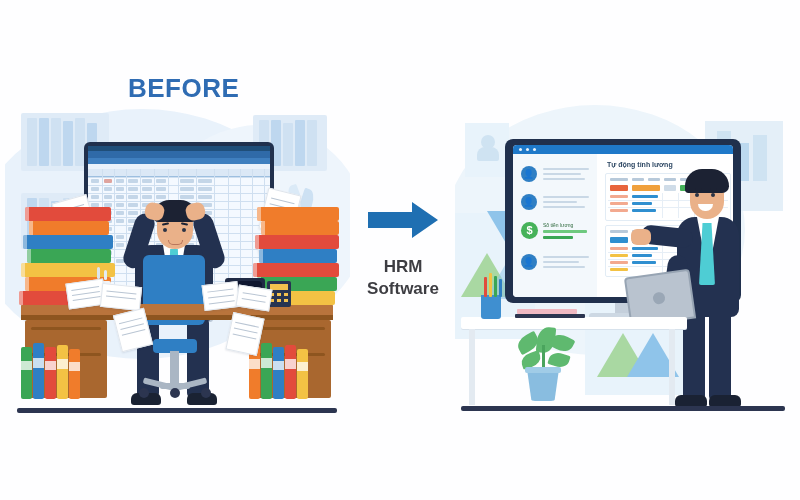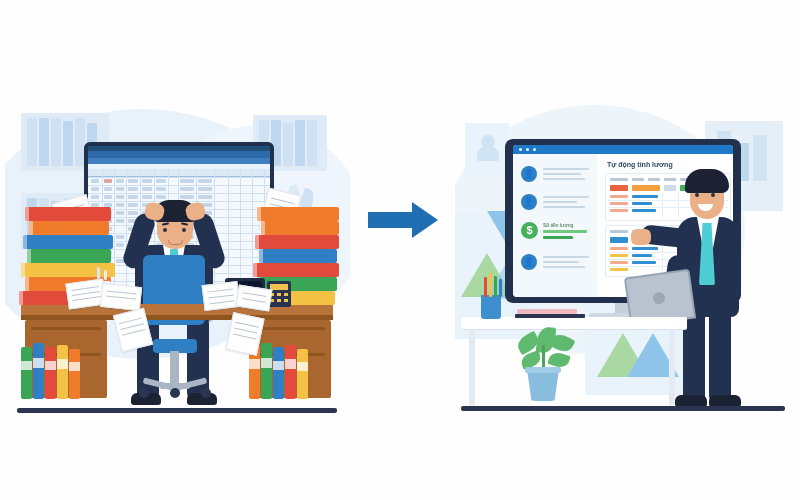--- a/index.html
+++ b/index.html
@@ -124,20 +124,21 @@
   .pencil{position:absolute;border-radius:1px;}
   .deskbook{position:absolute;border-radius:1px;}
   .table-top{position:absolute;background:#ffffff;border-radius:2px;box-shadow:0 1px 0 #d7e2ec;}
   .table-leg{position:absolute;background:#e3eaf1;}
 </style>
 </head>
 <body>
 
 <div class="stage">
 
+  <div class="heading" id="before-title">BEFORE</div>
 
   <div class="scene" id="scene-before">
 
     <div class="blob" style="left:-28px;top:14px;width:330px;height:250px;background:#e9f2fb;"></div>
     <div class="blob" style="left:150px;top:30px;width:210px;height:200px;background:#eef5fc;"></div>
 
     <div>
       <div class="shelf" style="left:16px;top:18px;width:88px;height:58px;"></div>
       <div class="binder-bg" style="left:22px;top:23px;width:10px;height:48px;"></div>
       <div class="binder-bg alt" style="left:34px;top:23px;width:10px;height:48px;"></div>
@@ -486,20 +487,24 @@
         <div class="ln" style="top:20px;"></div>
     </div>
 
     <div class="floor" style="left:12px;top:313px;width:320px;"></div>
   </div>
 
   <div class="arrow-wrap">
     <svg class="arrow-svg" width="70" height="36" viewBox="0 0 70 36">
       <path d="M0 10 L44 10 L44 0 L70 18 L44 36 L44 26 L0 26 Z" fill="#1f6fb2"></path>
     </svg>
+  </div>
+  <div class="arrow-label">
+    <div>HRM</div>
+    <div>Software</div>
   </div>
 
   <div class="scene" id="scene-after">
 
     <div class="blob" style="left:-10px;top:10px;width:300px;height:250px;background:#edf5fb;"></div>
 
     <div class="panel" style="left:10px;top:28px;width:44px;height:54px;"></div>
     <div style="position:absolute;left:22px;top:40px;width:22px;height:26px;">
       <div style="position:absolute;left:4px;top:0;width:14px;height:14px;border-radius:50%;background:#cfe3f2;"></div>
       <div style="position:absolute;left:0;top:12px;width:22px;height:14px;border-radius:8px 8px 2px 2px;background:#cfe3f2;"></div>

